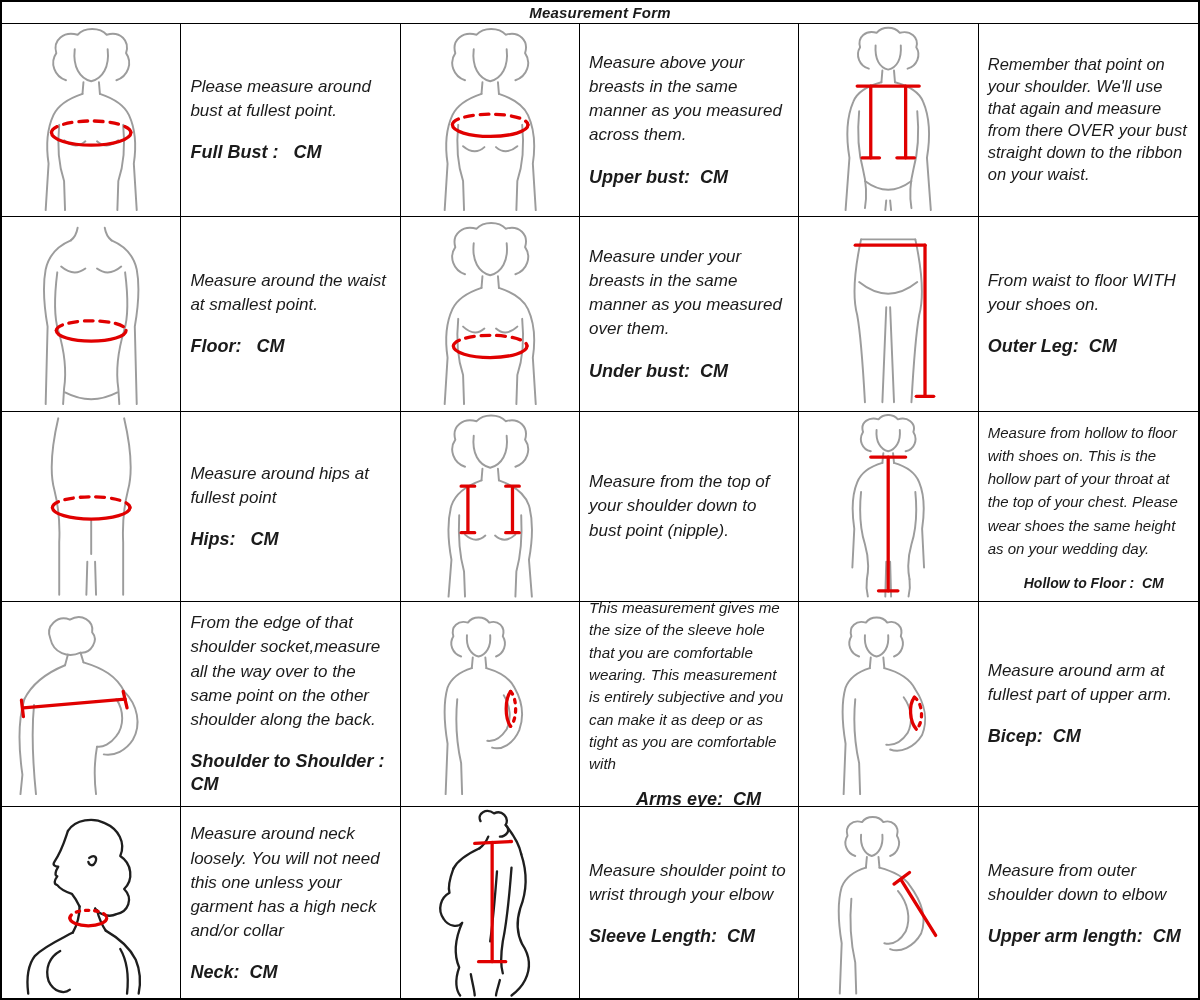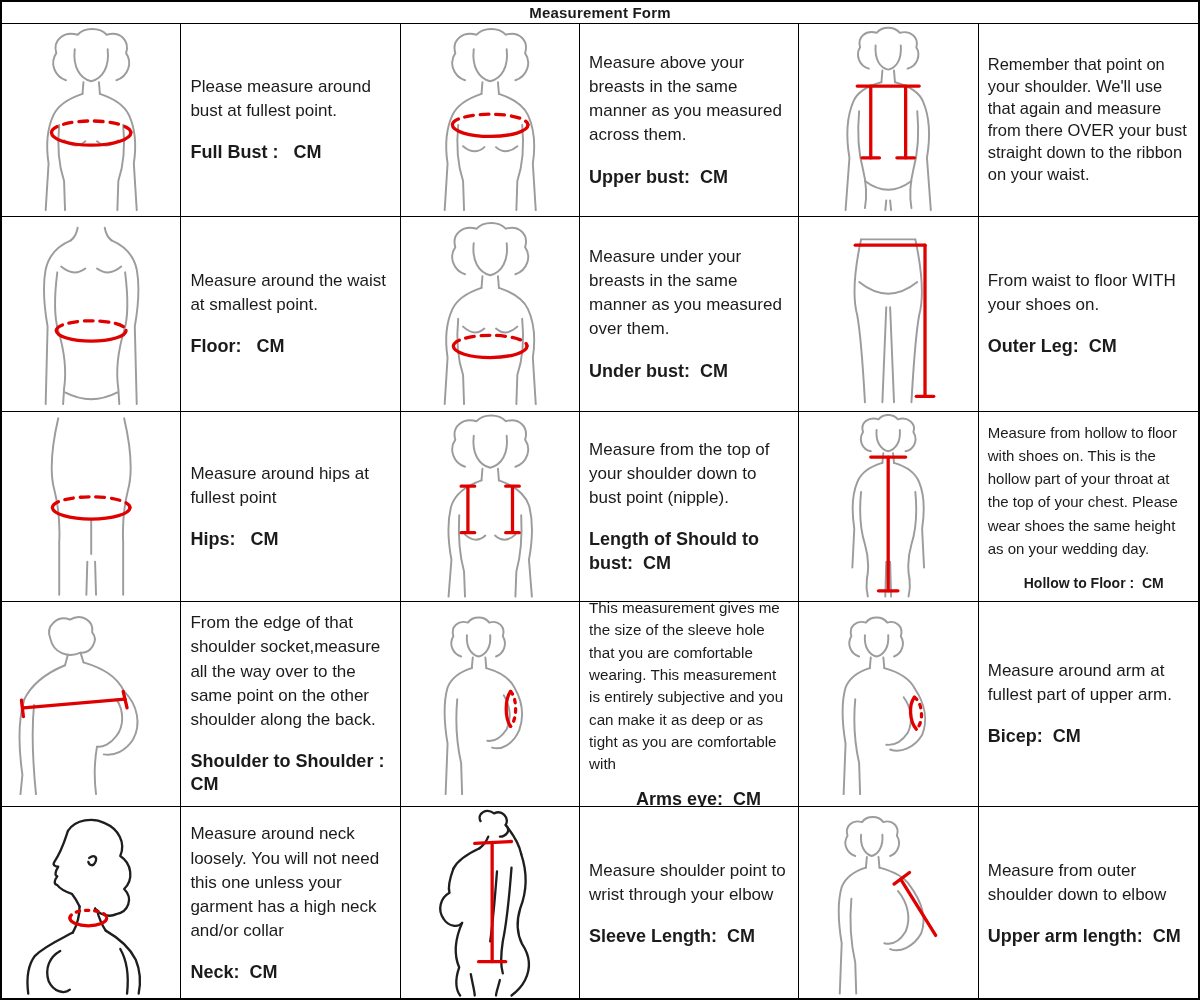--- a/index.html
+++ b/index.html
@@ -1,17 +1,17 @@
 <!DOCTYPE html>
 <html><head>
 <meta charset="utf-8">
 <style>
   * { margin:0; padding:0; box-sizing:border-box; }
   html,body { width:1200px; height:1000px; background:#fff; font-family:"Liberation Sans", sans-serif; color:#1b1b1b; }
-  .page { width:1200px; height:1000px; border:2px solid #000; overflow:hidden; background:#fff; }
+  .page { width:1200px; height:1000px; border:2px solid #000; overflow:hidden; background:#fff;font-style:italic; }
   .title-bar { height:22px; border-bottom:1px solid #000; display:flex; align-items:center; justify-content:center;
                font-size:15px; font-weight:bold; letter-spacing:.2px; }
   .grid { display:grid; height:976px;
           grid-template-columns:180fr 220fr 180fr 220fr 180fr 220fr;
           grid-template-rows:193fr 195fr 190fr 205fr 193fr; }
   .cell { border-right:1px solid #000; border-bottom:1px solid #000; overflow:hidden; }
   .grid .cell:nth-child(6n) { border-right:none; }
   .grid .cell:nth-last-child(-n+6) { border-bottom:none; }
   .img { display:flex; align-items:center; justify-content:center; padding:2px; }
   .txt { display:flex; flex-direction:column; justify-content:center; padding:4px 8px 4px 9px; }
@@ -175,21 +175,20 @@
         <path d="M99,68 C116,74 126,82 130,94 C134,108 134,128 130,150 L133,188"></path>
         <path d="M58,104 C57,124 58,144 63,162 L64,188"></path>
         <path d="M122,104 C123,124 122,144 117,162 L116,188"></path>
         <path d="M64,124 Q75,134 85,125 M95,125 Q105,134 116,124"></path>
         <path class="red" d="M67,74 L67,122 M60,74 L74,74 M60,122 L74,122"></path>
         <path class="red" d="M113,74 L113,122 M106,74 L120,74 M106,122 L120,122"></path>
       </svg>
     </div>
     <div class="cell txt">
       <p class="desc">Measure from the top of your shoulder down to bust point (nipple).</p>
-      <p class="label">Length of Should to bust:  CM</p>
     </div>
 
     <div class="cell img">
       <svg class="fig" viewBox="0 0 180 190" aria-label="hollow-to-floor-figure">
         <path d="M72,38 C63,36 59,26 64,18 C61,8 70,2 80,5 C85,-1 95,-1 100,5 C110,2 119,9 116,18 C121,26 117,36 108,38"></path>
         <path d="M78,16 C77,28 82,36 90,38 C98,36 103,28 102,16"></path>
         <path d="M85,40 L84,50 M95,40 L96,50"></path>
         <path d="M84,50 C70,54 62,60 58,70 C53,82 52,98 55,118 L53,158"></path>
         <path d="M96,50 C110,54 118,60 122,70 C127,82 128,98 125,118 L127,158"></path>
         <path d="M62,80 C60,100 61,118 66,134 C70,148 70,160 68,170"></path>

